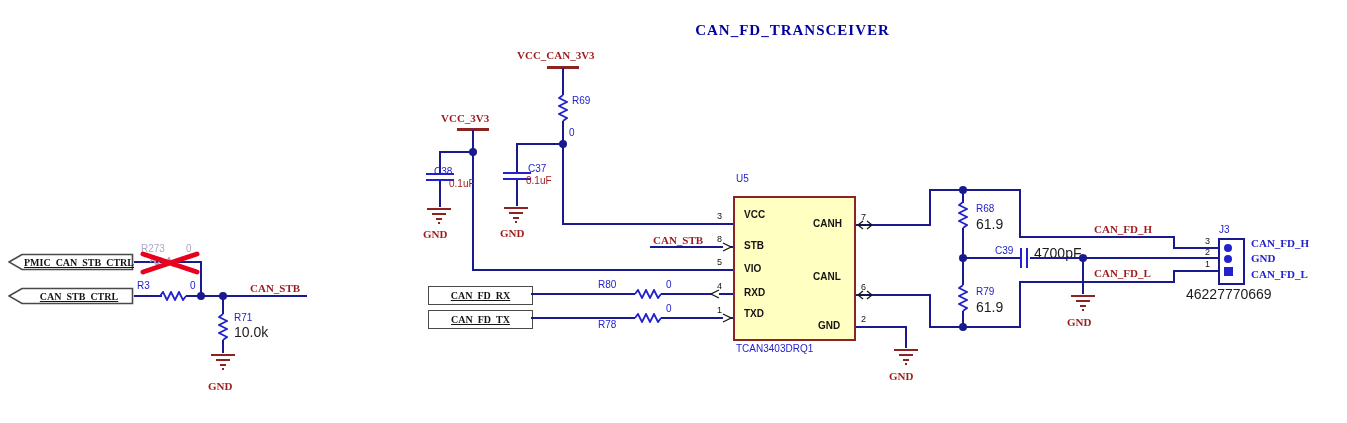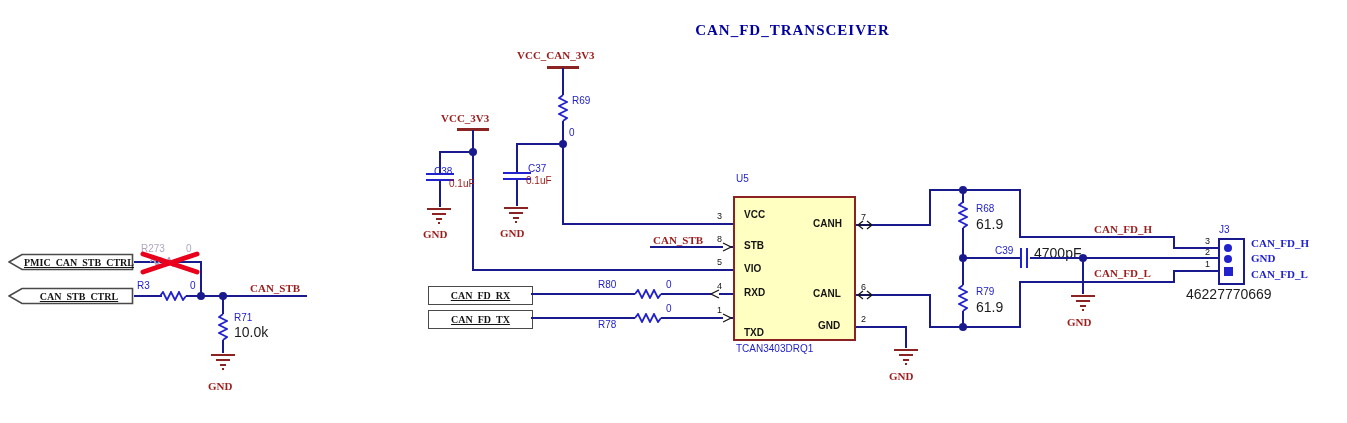--- a/index.html
+++ b/index.html
@@ -183,23 +183,23 @@
     </svg>
 
   <div class="chip"></div>
   <span class="lbl ref" style="left:736px;top:174px">U5</span>
   <span class="lbl ref" style="left:736px;top:344px">TCAN3403DRQ1</span>
 
   <span class="lbl pinname" style="left:744px;top:210px">VCC</span>
   <span class="lbl pinname" style="left:744px;top:241px">STB</span>
   <span class="lbl pinname" style="left:744px;top:264px">VIO</span>
   <span class="lbl pinname" style="left:744px;top:288px">RXD</span>
-  <span class="lbl pinname" style="left:744px;top:328px">TXD</span>
+  <span class="lbl pinname" style="left:744px;top:309px">TXD</span>
   <span class="lbl pinname" style="left:813px;top:219px">CANH</span>
-  <span class="lbl pinname" style="left:813px;top:289px">CANL</span>
+  <span class="lbl pinname" style="left:813px;top:272px">CANL</span>
   <span class="lbl pinname" style="left:818px;top:321px">GND</span>
 
   <span class="lbl pinnum" style="left:717px;top:212px">3</span>
   <span class="lbl pinnum" style="left:717px;top:235px">8</span>
   <span class="lbl pinnum" style="left:717px;top:258px">5</span>
   <span class="lbl pinnum" style="left:717px;top:282px">4</span>
   <span class="lbl pinnum" style="left:717px;top:306px">1</span>
   <span class="lbl pinnum" style="left:861px;top:213px">7</span>
   <span class="lbl pinnum" style="left:861px;top:283px">6</span>
   <span class="lbl pinnum" style="left:861px;top:315px">2</span>

